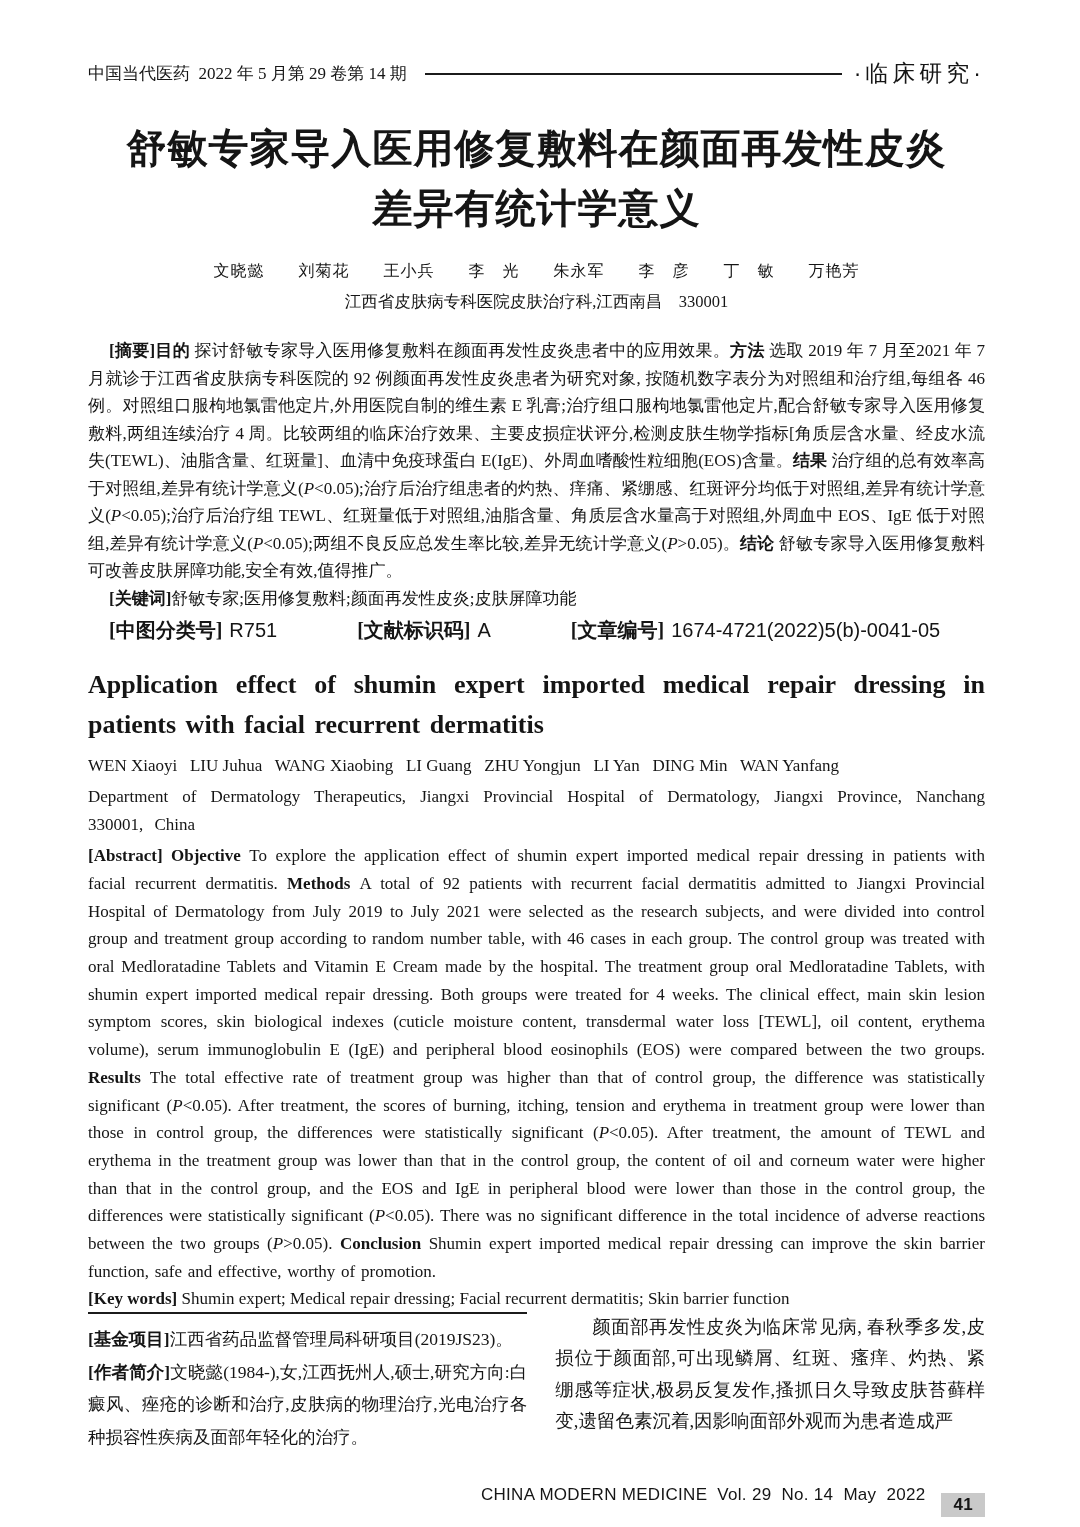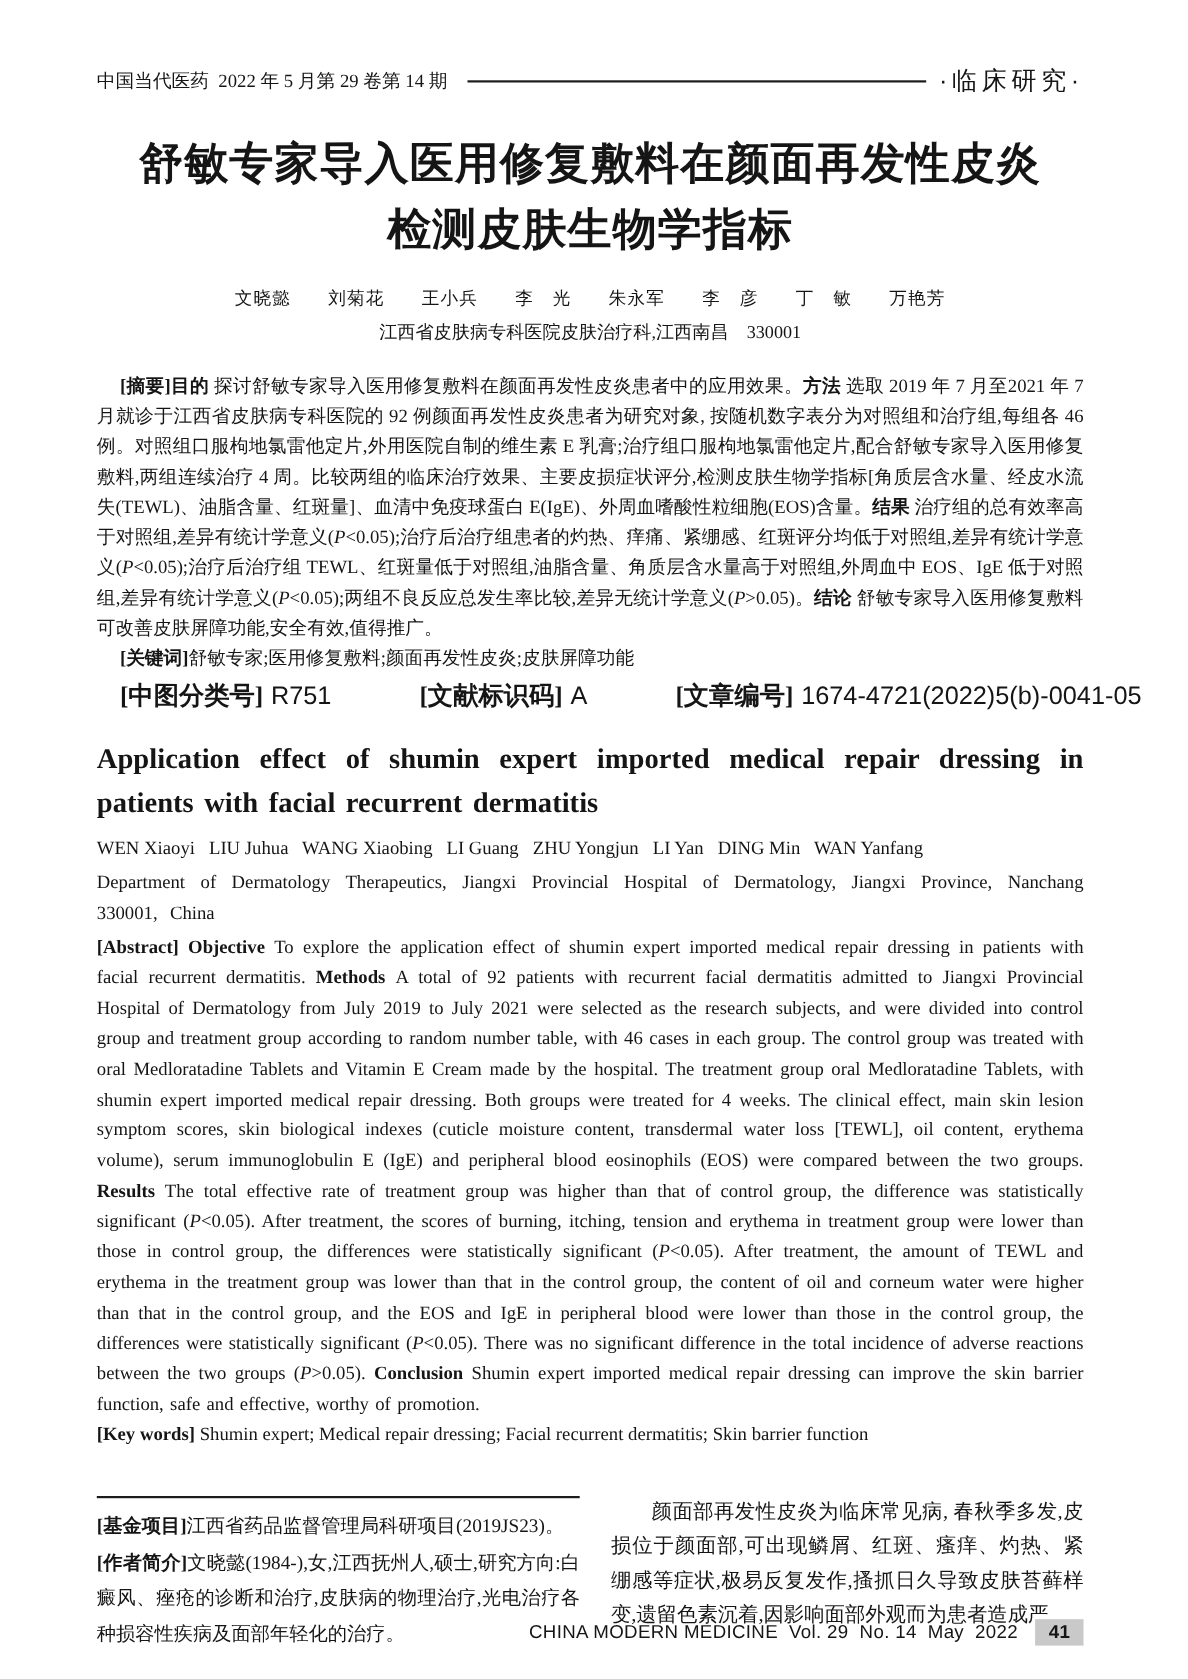--- a/index.html
+++ b/index.html
@@ -23,54 +23,54 @@
   .column-label { font-weight:normal; font-size:23px; letter-spacing:4px; font-family:"Liberation Sans","DejaVu Sans",sans-serif; }
 
   
   .title-cn { margin:30px 10px 0; text-align:center; font-size:40px; line-height:1.5; font-weight:bold; letter-spacing:1px; }
   .authors-cn { margin-top:22px; text-align:center; font-size:16px; letter-spacing:1px; }
   .affiliation-cn { margin-top:9px; text-align:center; font-size:16.5px; }
 
   
   .abstract-cn { margin:24px 0 0; font-size:17px; line-height:1.62; text-align:justify; text-indent:21px; }
   .keywords-cn { margin:0; padding-left:21px; font-size:17px; line-height:1.62; }
-  .clc-line { margin:2px 0 0; padding-left:21px; font-size:23px; line-height:1.62; white-space:nowrap; }
+  .clc-line { margin:2px 0 0; padding-left:21px; font-size:20px; line-height:1.62; white-space:nowrap; }
   .clc-item .clc-value { font-family:"Liberation Sans","DejaVu Sans",sans-serif; margin-left:7px; }
   .clc-item + .clc-item { margin-left:80px; }
   .clc-label { font-weight:bold; }
 
   
   .title-en { margin:18px 0 0; font-size:26px; line-height:1.55; font-weight:bold; text-align:justify; word-spacing:3px; }
   .authors-en { margin-top:7px; font-size:17px; white-space:pre-wrap; line-height:1.6; }
   .affiliation-en { margin-top:4px; font-size:17px; line-height:1.64; text-align:justify; word-spacing:7px; }
   .abstract-en { margin:3px 0 0; font-size:17px; line-height:1.63; text-align:justify; word-spacing:1.5px; }
   .keywords-en { margin:0; font-size:17px; line-height:1.63; }
 
   
-  .bottom-section { position:absolute; left:88px; right:95px; top:1360px; display:flex; }
+  .bottom-section { position:absolute; left:88px; right:95px; top:1312px; display:flex; }
   .footnote-column { width:452px; border-top:2.5px solid #1b1b1b; padding-top:9px; font-size:17.5px; line-height:1.86; text-align:justify; box-sizing:border-box; }
   .footnote-column p { margin:0; }
   .body-intro { width:442px; margin-left:28px; font-size:18.5px; line-height:1.7; text-align:justify; text-indent:2em; }
 
   
   .page-footer { position:absolute; top:1472px; right:95px; display:flex; align-items:center; font-family:"Liberation Sans","DejaVu Sans",sans-serif; font-size:17px; letter-spacing:0.3px; white-space:pre; }
-  .page-number { display:inline-block; background:#c9c9c9; font-weight:bold; padding:2px 12px; margin-left:16px; }
+  .page-number { display:inline-block; background:#c9c9c9; font-weight:bold; padding:2px 12px; margin-left:16px;margin-top:21px; }
 </style>
 </head>
 <body>
 
 <div class="page">
 
   <div class="page-header">
     <span>中国当代医药  2022 年 5 月第 29 卷第 14 期</span>
     <span class="header-rule"></span>
     <span class="column-label">·临床研究·</span>
   </div>
 
-  <h1 class="title-cn"><span>舒敏专家导入医用修复敷料在颜面再发性皮炎</span><br><span>检测皮肤生物学指标</span></h1>
+  <h1 class="title-cn"><span>舒敏专家导入医用修复敷料在颜面再发性皮炎</span><br><span>差异有统计学意义</span></h1>
 
   <div class="authors-cn">文晓懿　　刘菊花　　王小兵　　李　光　　朱永军　　李　彦　　丁　敏　　万艳芳</div>
   <div class="affiliation-cn">江西省皮肤病专科医院皮肤治疗科,江西南昌　330001</div>
 
   <p class="abstract-cn"><span class="b">[摘要]目的 </span><span>探讨舒敏专家导入医用修复敷料在颜面再发性皮炎患者中的应用效果。</span><span class="b">方法 </span><span>选取 2019 年 7 月至2021 年 7 月就诊于江西省皮肤病专科医院的 92 例颜面再发性皮炎患者为研究对象, 按随机数字表分为对照组和治疗组,每组各 46 例。对照组口服枸地氯雷他定片,外用医院自制的维生素 E 乳膏;治疗组口服枸地氯雷他定片,配合舒敏专家导入医用修复敷料,两组连续治疗 4 周。比较两组的临床治疗效果、主要皮损症状评分,检测皮肤生物学指标[角质层含水量、经皮水流失(TEWL)、油脂含量、红斑量]、血清中免疫球蛋白 E(IgE)、外周血嗜酸性粒细胞(EOS)含量。</span><span class="b">结果 </span><span>治疗组的总有效率高于对照组,差异有统计学意义(</span><span class="i">P</span><span>&lt;0.05);治疗后治疗组患者的灼热、痒痛、紧绷感、红斑评分均低于对照组,差异有统计学意义(</span><span class="i">P</span><span>&lt;0.05);治疗后治疗组 TEWL、红斑量低于对照组,油脂含量、角质层含水量高于对照组,外周血中 EOS、IgE 低于对照组,差异有统计学意义(</span><span class="i">P</span><span>&lt;0.05);两组不良反应总发生率比较,差异无统计学意义(</span><span class="i">P</span><span>&gt;0.05)。</span><span class="b">结论 </span><span>舒敏专家导入医用修复敷料可改善皮肤屏障功能,安全有效,值得推广。</span></p>
   <p class="keywords-cn"><span class="b">[关键词]</span><span>舒敏专家;医用修复敷料;颜面再发性皮炎;皮肤屏障功能</span></p>
 
   <p class="clc-line">
     <span class="clc-item"><span class="clc-label">[中图分类号]</span><span class="clc-value">R751</span></span><span class="clc-item"><span class="clc-label">[文献标识码]</span><span class="clc-value">A</span></span><span class="clc-item"><span class="clc-label">[文章编号]</span><span class="clc-value">1674-4721(2022)5(b)-0041-05</span></span>
   </p>

